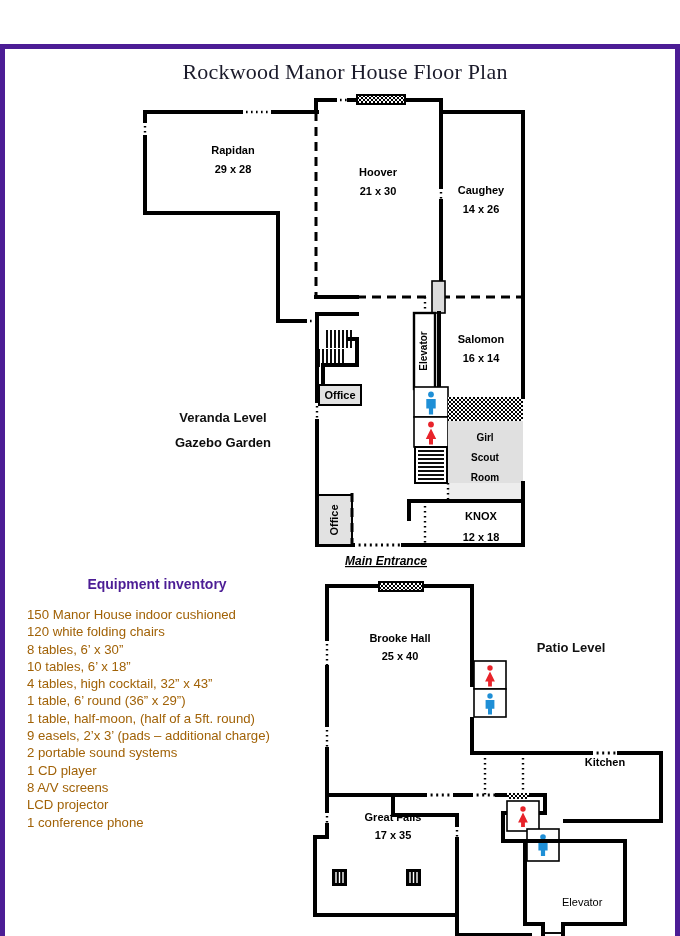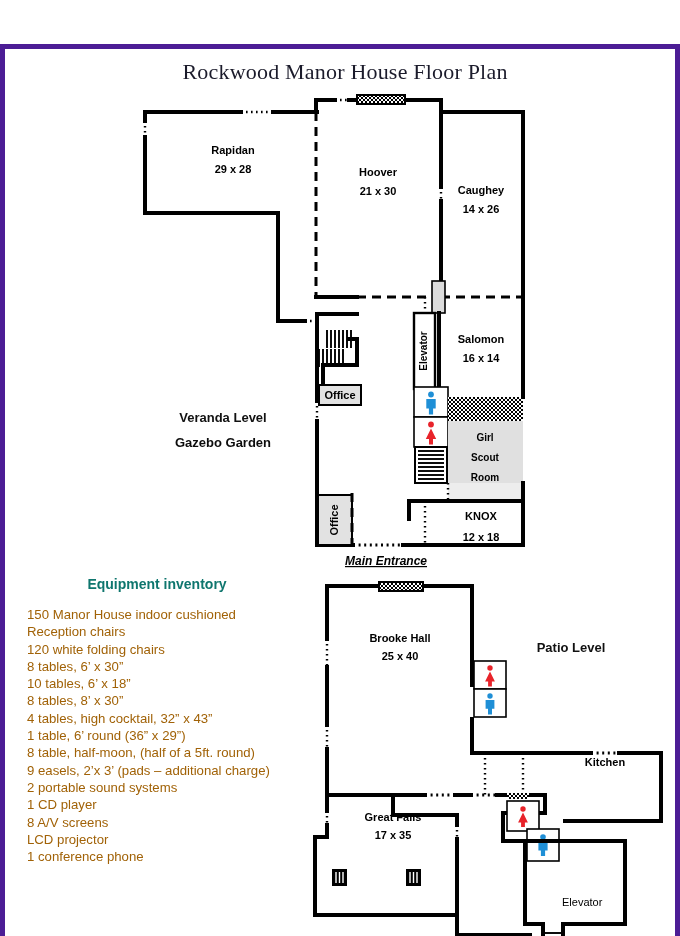--- a/index.html
+++ b/index.html
@@ -24,21 +24,21 @@
   .wall{stroke:#000;stroke-width:4;fill:none;stroke-linecap:square;}
   .dash{stroke:#000;stroke-width:3;fill:none;stroke-dasharray:9 6;}
   .dot{stroke:#000;stroke-width:2.4;fill:none;stroke-dasharray:1.6 3.4;}
   .dot4{stroke:#000;stroke-width:3.2;fill:none;stroke-dasharray:2 3.6;}
   .grayfill{fill:#e2e2e2;stroke:#000;stroke-width:2;}
   .grayfill2{fill:#dcdcdc;stroke:#000;stroke-width:1.6;}
   .gsfill{fill:#e0e0e0;stroke:none;}
   .wcbox{fill:#fff;stroke:#000;stroke-width:1.6;}
   .stair{stroke:#000;stroke-width:1.9;}
   #inv{position:absolute;left:22px;top:527px;width:330px;}
-  #invttl{font-weight:bold;font-size:14px;color:#0f766e;text-align:center;width:260px;margin:0 0 14px 0;}
+  #invttl{font-weight:bold;font-size:14px;color:#4c1d95;text-align:center;width:260px;margin:0 0 14px 0;}
   #invlist{list-style:none;margin:0;padding:0;}
   #invlist li{font-size:13.2px;line-height:17.3px;color:#a16207;white-space:nowrap;}
 </style>
 </head>
 <body>
 
 <div id="page">
 
   <div id="title">Rockwood Manor House Floor Plan</div>
 
@@ -314,28 +314,26 @@
       </g>
 
       <text class="gz" x="397" y="908">Flagstone Patio</text>
     </g>
   </svg>
 
   <div id="inv">
     <div id="invttl">Equipment inventory</div>
     <ul id="invlist">
         <li>150 Manor House indoor cushioned</li>
-        <li>Reception chairs</li>
         <li>120 white folding chairs</li>
         <li>8 tables,  6’ x 30”</li>
         <li>10 tables,  6’ x 18”</li>
-        <li>8 tables,  8’ x 30”</li>
         <li>4 tables, high cocktail, 32” x 43”</li>
         <li>1 table, 6’ round (36” x 29”)</li>
-        <li>8 table, half-moon, (half of a 5ft. round)</li>
+        <li>1 table, half-moon, (half of a 5ft. round)</li>
         <li>9 easels, 2’x 3’ (pads – additional  charge)</li>
         <li>2 portable  sound  systems</li>
         <li>1 CD player</li>
         <li>8 A/V screens</li>
         <li>LCD projector</li>
         <li>1 conference phone</li>
       </ul>
   </div>
 
 </div>

